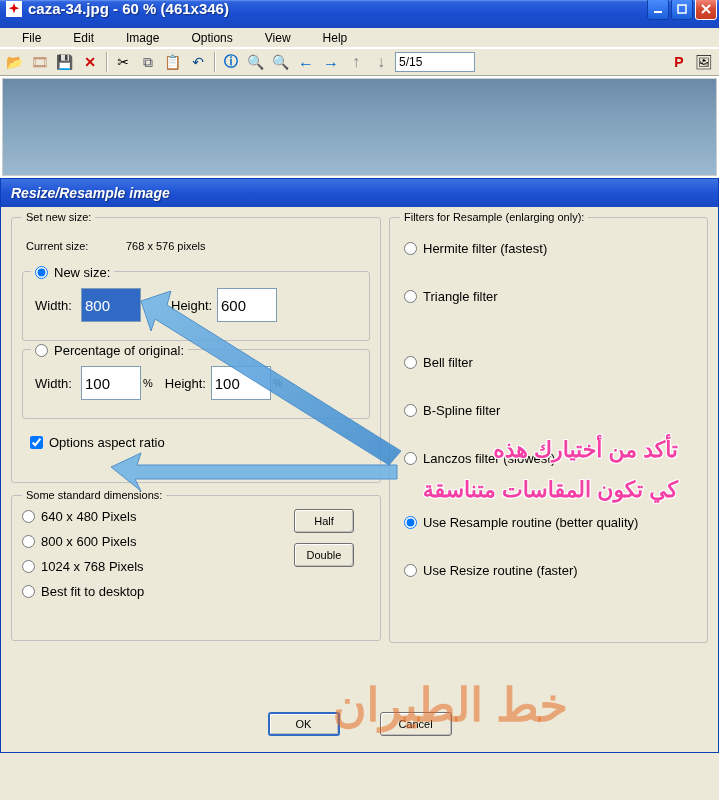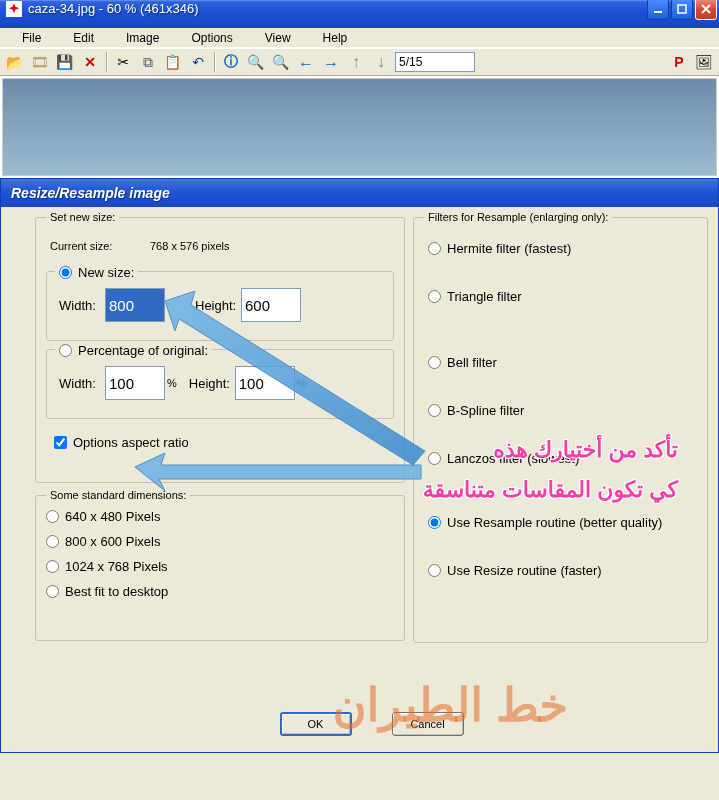--- a/index.html
+++ b/index.html
@@ -14,22 +14,22 @@
   }
 
   
   .titlebar {
     height: 28px;
     background: linear-gradient(to bottom, #3a6fe0 0%, #2a5fdc 8%, #1b4fd1 45%, #1a4ecf 55%, #1747c2 100%);
     display: flex;
     align-items: center;
     padding: 0 2px 12px 6px;
     color: #fff;
-    font-size: 13px;
-    font-weight: normal;
+    font-size: 15px;
+    font-weight: bold;
     border-top: 1px solid #5a8af0;
   }
   .titlebar .app-icon {
     width: 16px; height: 16px;
     background: #fff;
     margin-right: 6px;
     display: flex; align-items:center; justify-content:center;
   }
   .titlebar .app-icon svg { width:14px; height:14px; }
   .titlebar-text { flex: 1; text-shadow: 1px 1px 1px rgba(0,0,0,.4); }
@@ -118,21 +118,20 @@
     padding: 0 10px;
     text-shadow: 1px 1px 1px rgba(0,0,0,.4);
   }
   .dialog-body {
     background:#ece9d8;
     padding: 4px 10px 10px 10px;
     display:flex;
     gap: 8px;
     position:relative;
     height: 545px;
-    margin-left: 24px;
   }
   .col-left { width: 370px; }
   .col-right { flex:1; }
 
   fieldset {
     border: 1px solid #c0c0c0;
     border-radius: 3px;
     padding: 8px 10px 10px 10px;
     margin-bottom: 6px;
     position:relative;
@@ -402,20 +401,24 @@
             <label>800 x 600 Pixels</label>
           </div>
         <div class="radio-wrap">
             <input type="radio" style="">
             <label>1024 x 768 Pixels</label>
           </div>
         <div class="radio-wrap">
             <input type="radio" style="">
             <label>Best fit to desktop</label>
           </div>
+        <div class="small-btns">
+          <div class="btn">Half</div>
+          <div class="btn">Double</div>
+        </div>
       </fieldset>
     </div>
 
     <div class="col-right">
       <fieldset style="height:432px">
         <legend>Filters for Resample (enlarging only):</legend>
         <div style="padding:6px 4px">
           <div class="row radio-wrap">
               <input type="radio" style="">
               <label>Hermite filter (fastest)</label>

